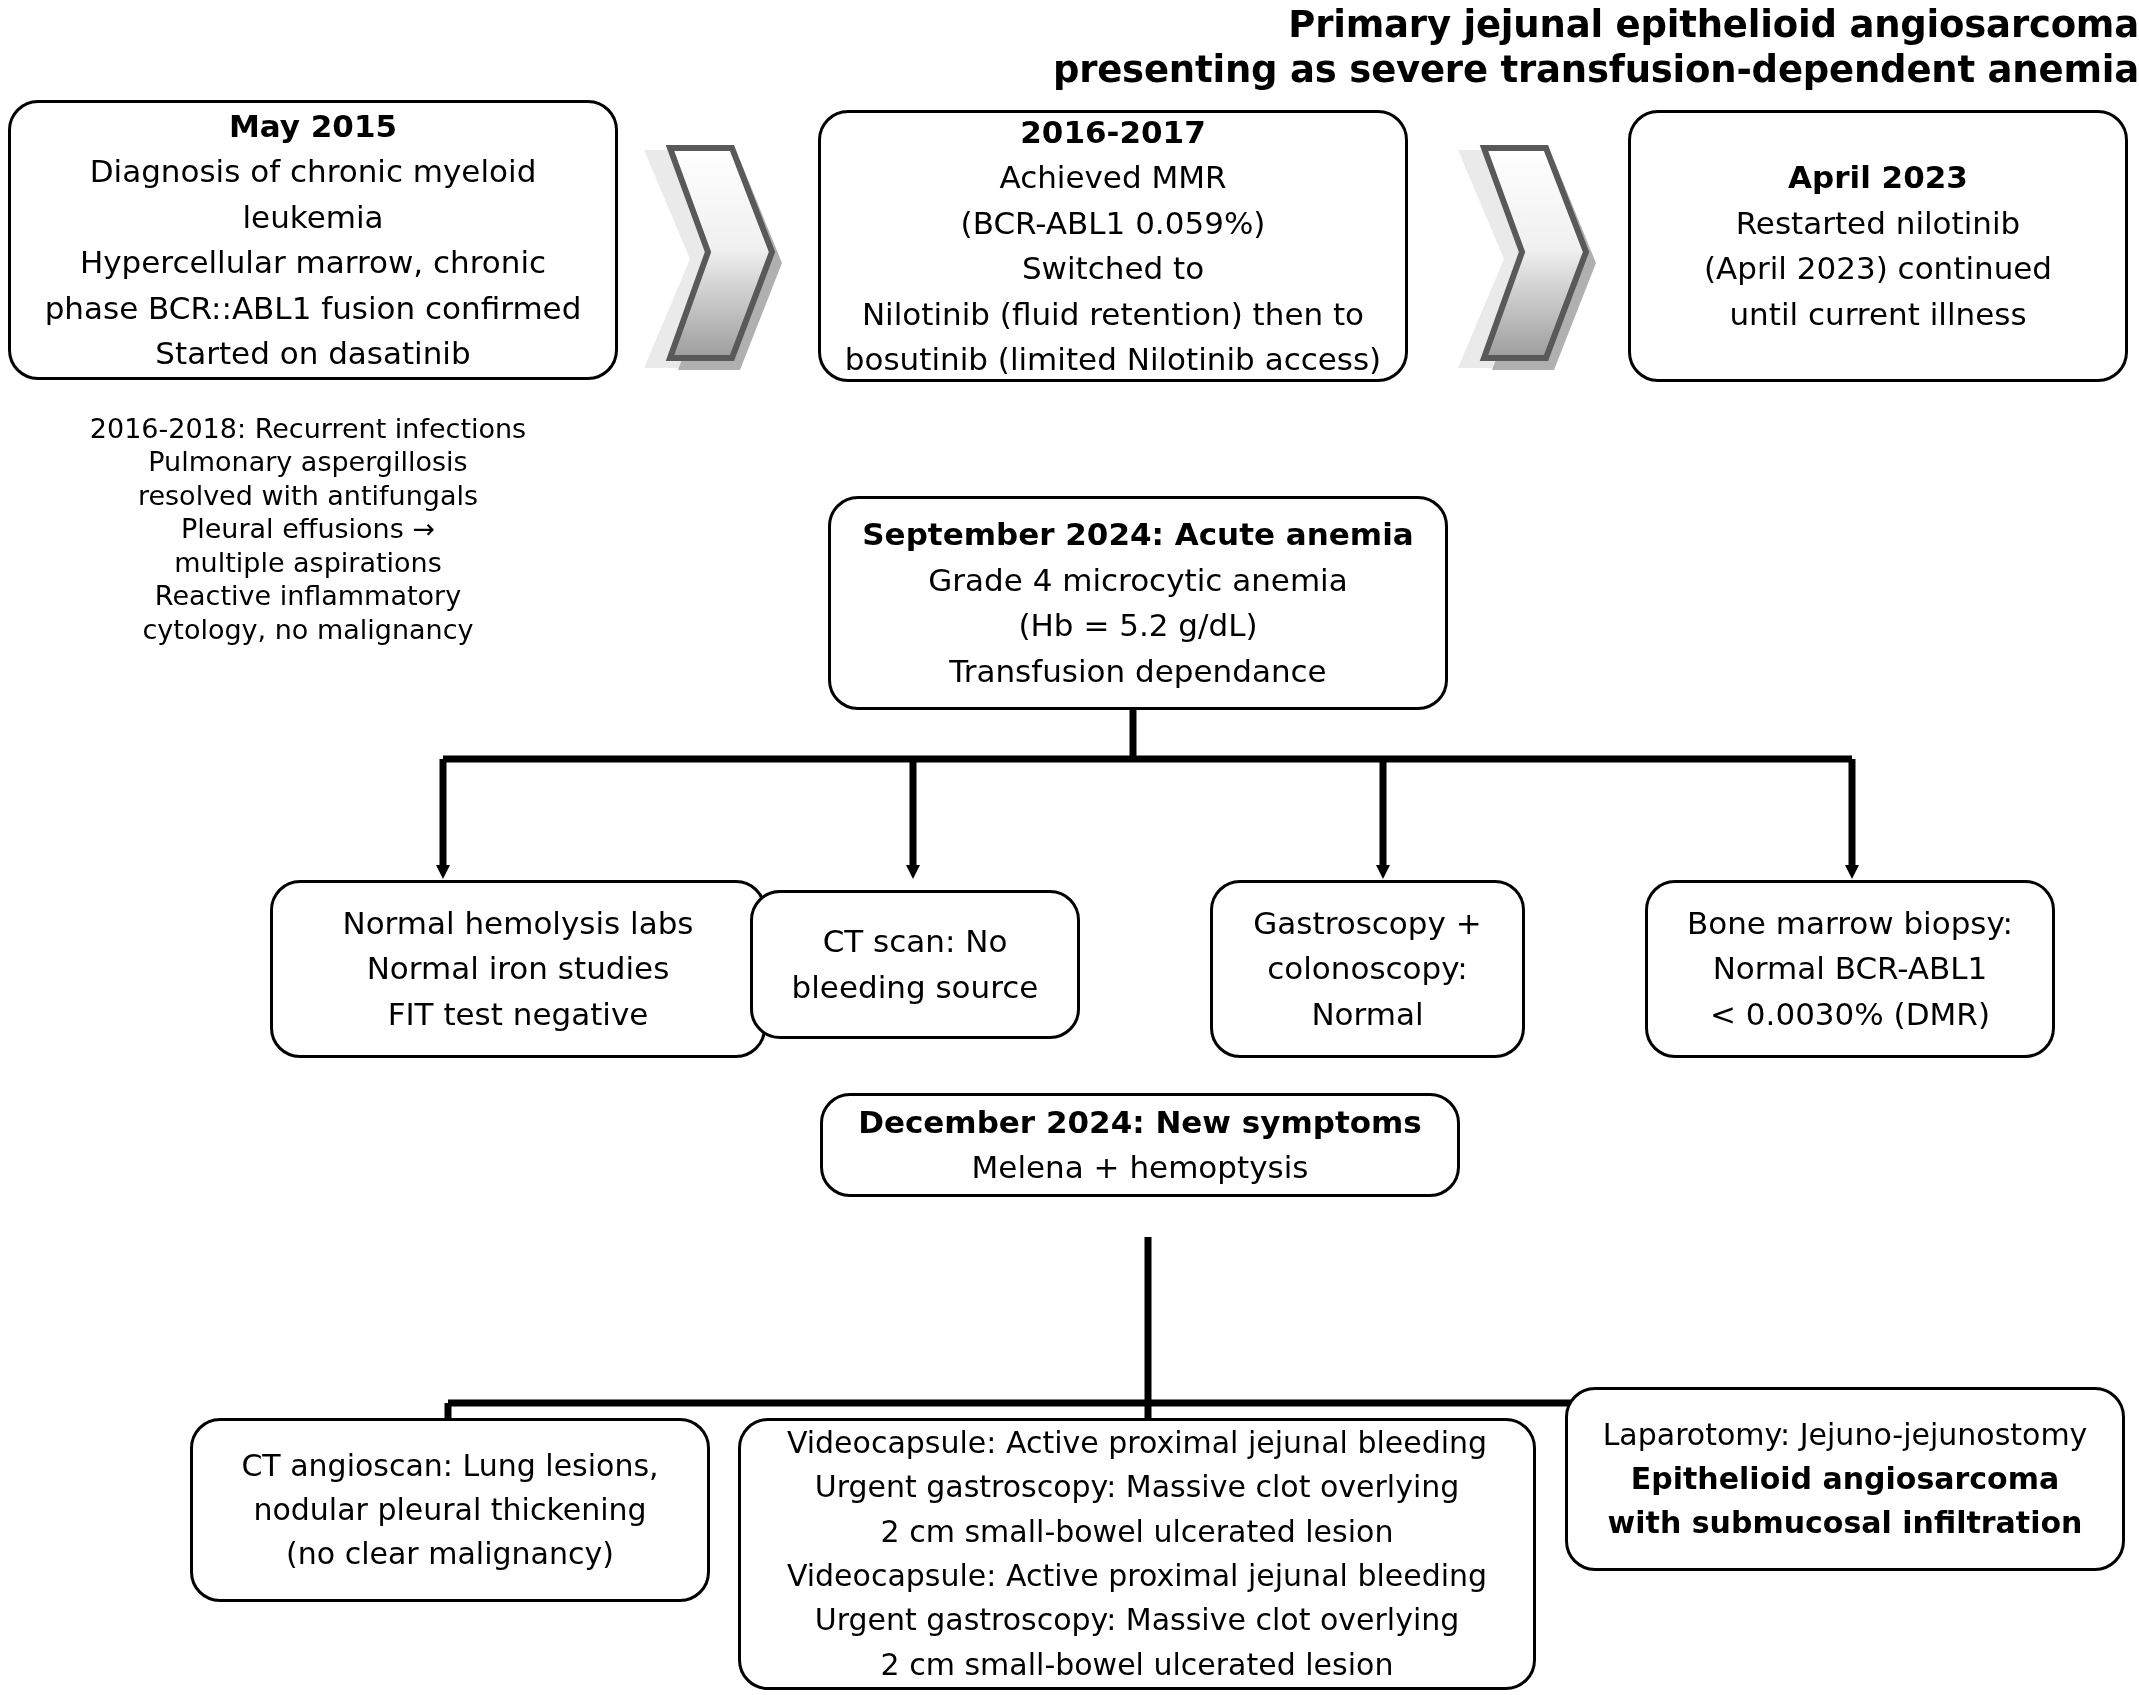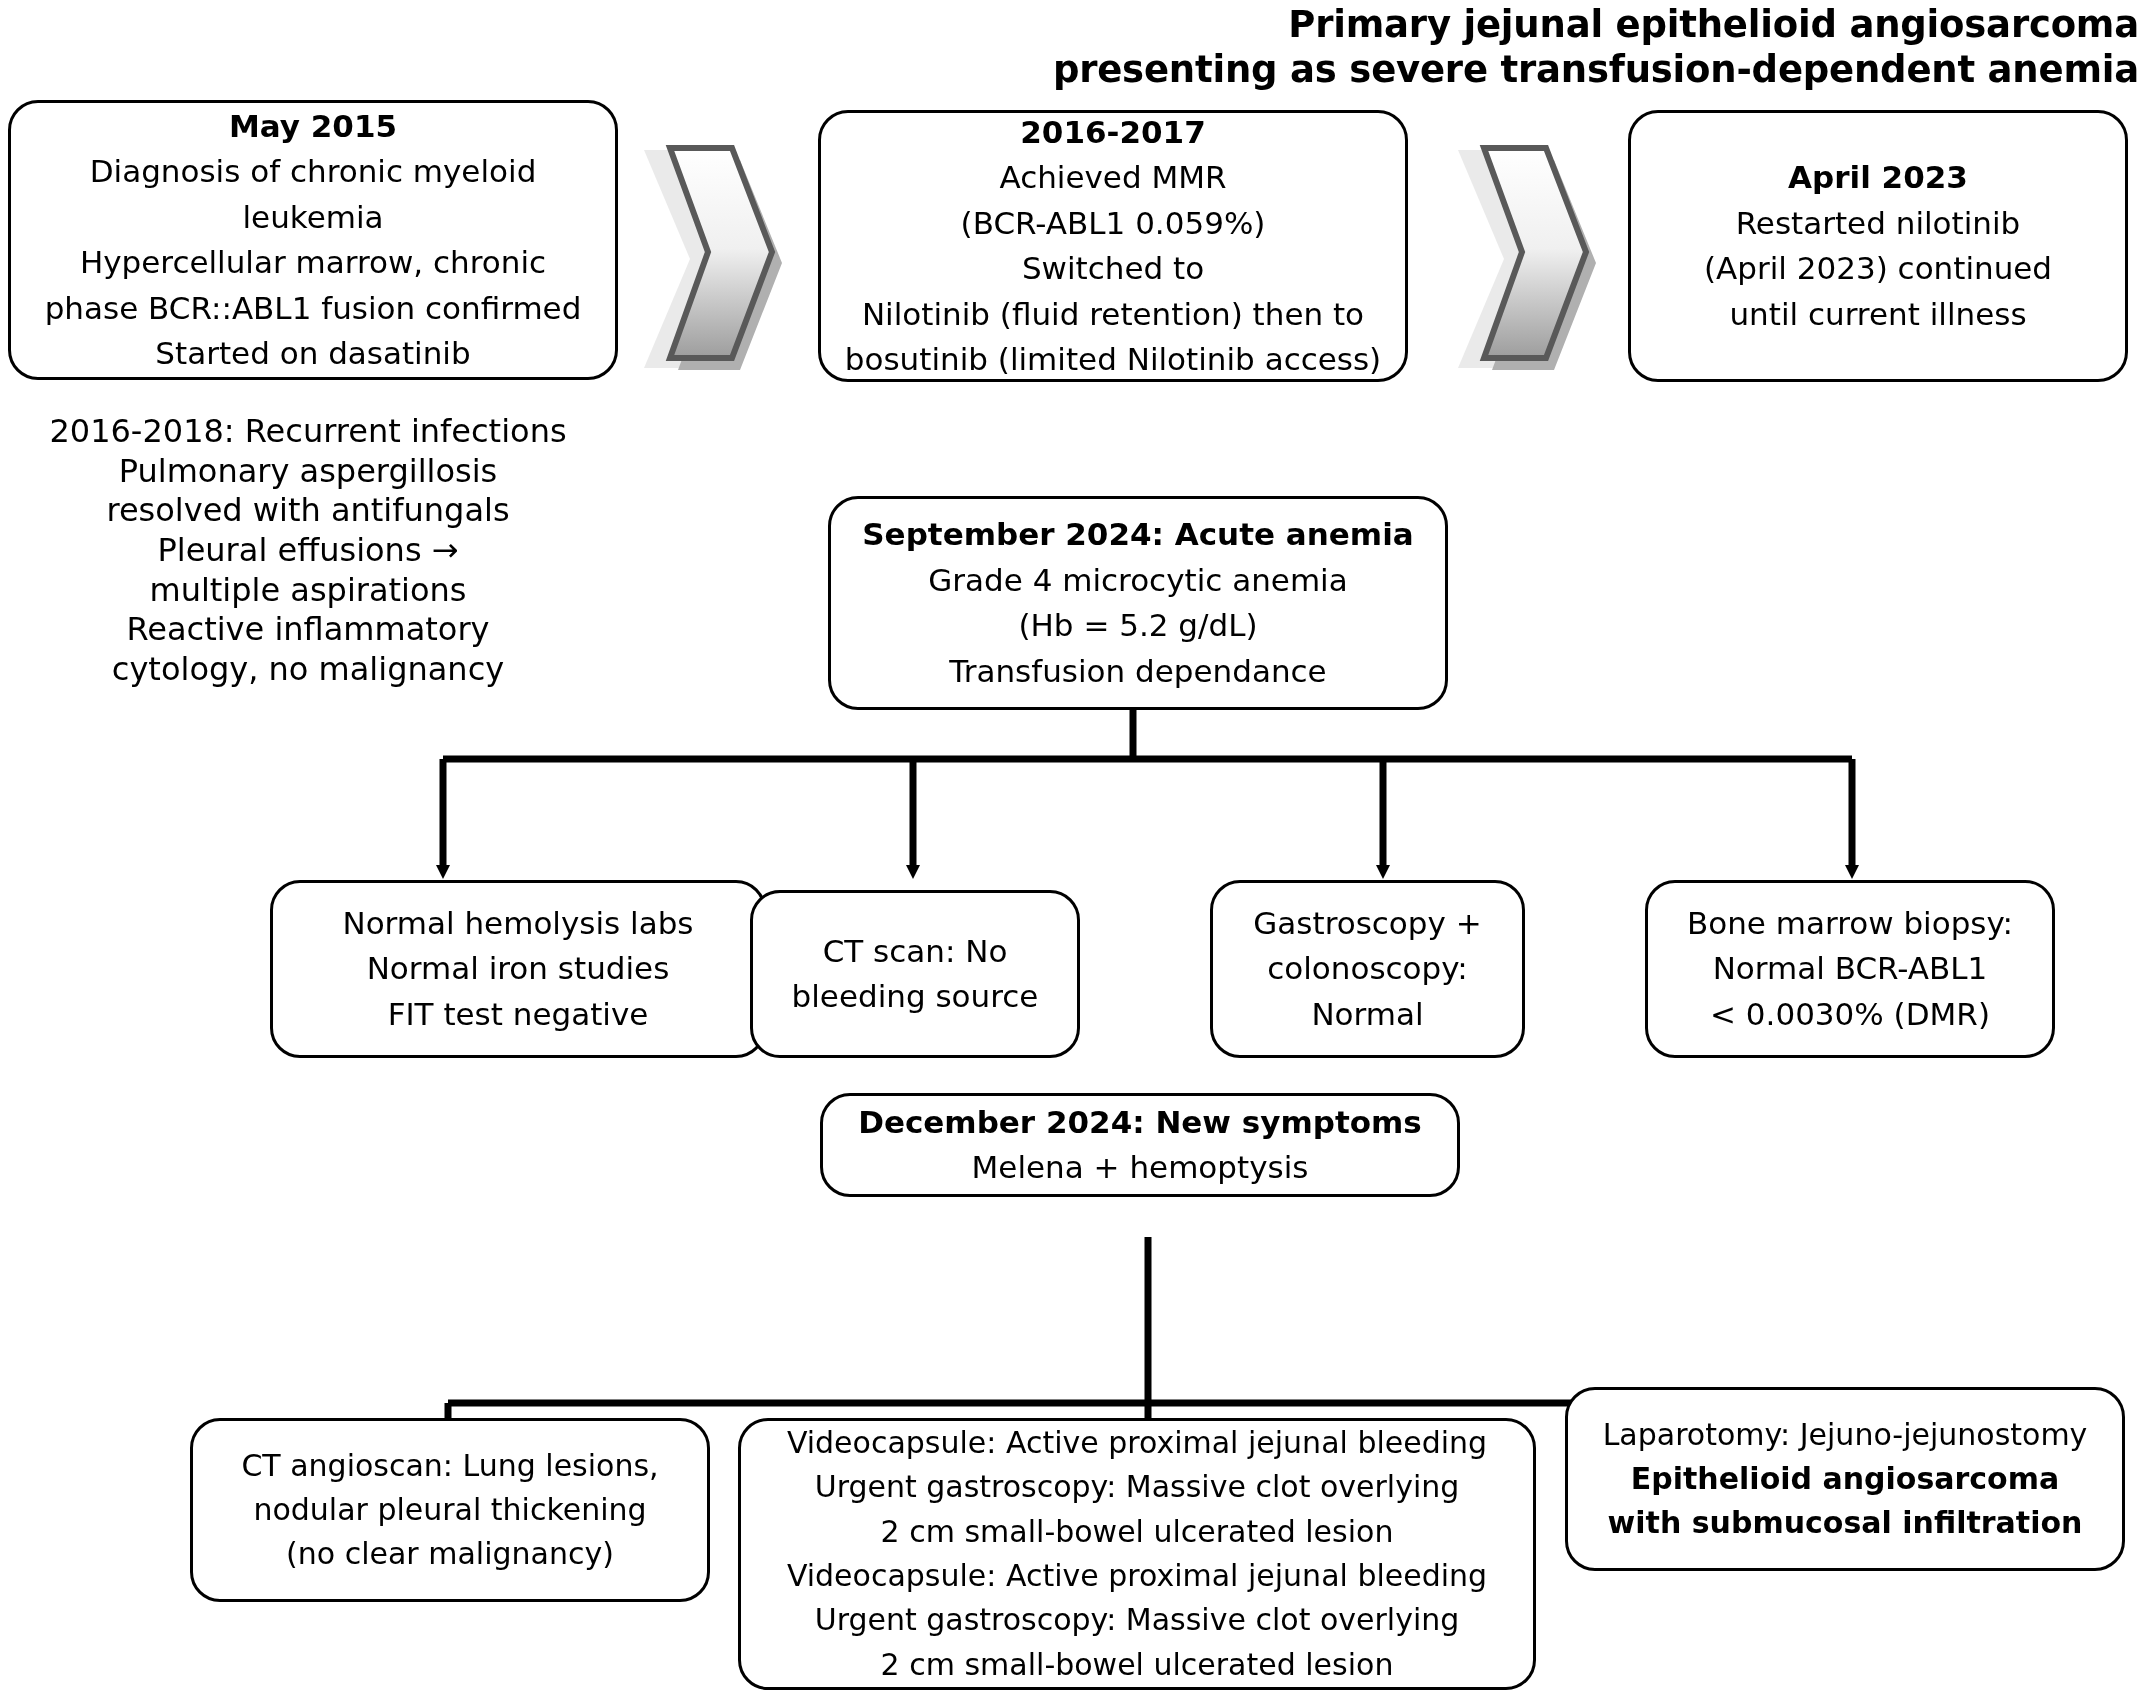--- a/index.html
+++ b/index.html
@@ -22,21 +22,21 @@
     display:flex;flex-direction:column;align-items:center;justify-content:center;
     text-align:center;line-height:1.21;font-size:31px;
     padding:6px 10px;
     gap:8px;
   }
   .box .hd{font-weight:bold;}
   .box .ln{white-space:nowrap;}
   .box.tight{font-size:30px;}
 
   .freetext{
-    position:absolute;text-align:center;font-size:32px;line-height:1.24;
+    position:absolute;text-align:center;font-size:27px;line-height:1.24;
   }
 
   
   .chev{position:absolute;}
   .chev svg{display:block;overflow:visible;}
 </style>
 </head>
 <body>
 
 <div class="canvas">
@@ -142,21 +142,21 @@
     <div class="ln">(Hb = 5.2 g/dL)</div>
     <div class="ln">Transfusion dependance</div>
   </div>
 
   <div class="box" style="left:238px;top:880px;width:496px;height:178px;margin-left:32px;">
     <div class="ln">Normal hemolysis labs</div>
     <div class="ln">Normal iron studies</div>
     <div class="ln">FIT test negative</div>
   </div>
 
-  <div class="box" style="left:750px;top:890px;width:330px;height:168px;">
+  <div class="box" style="left:750px;top:890px;width:330px;height:149px;">
     <div class="ln">CT scan: No</div>
     <div class="ln">bleeding source</div>
   </div>
 
   <div class="box" style="left:1210px;top:880px;width:315px;height:178px;">
     <div class="ln">Gastroscopy +</div>
     <div class="ln">colonoscopy:</div>
     <div class="ln">Normal</div>
   </div>
 

